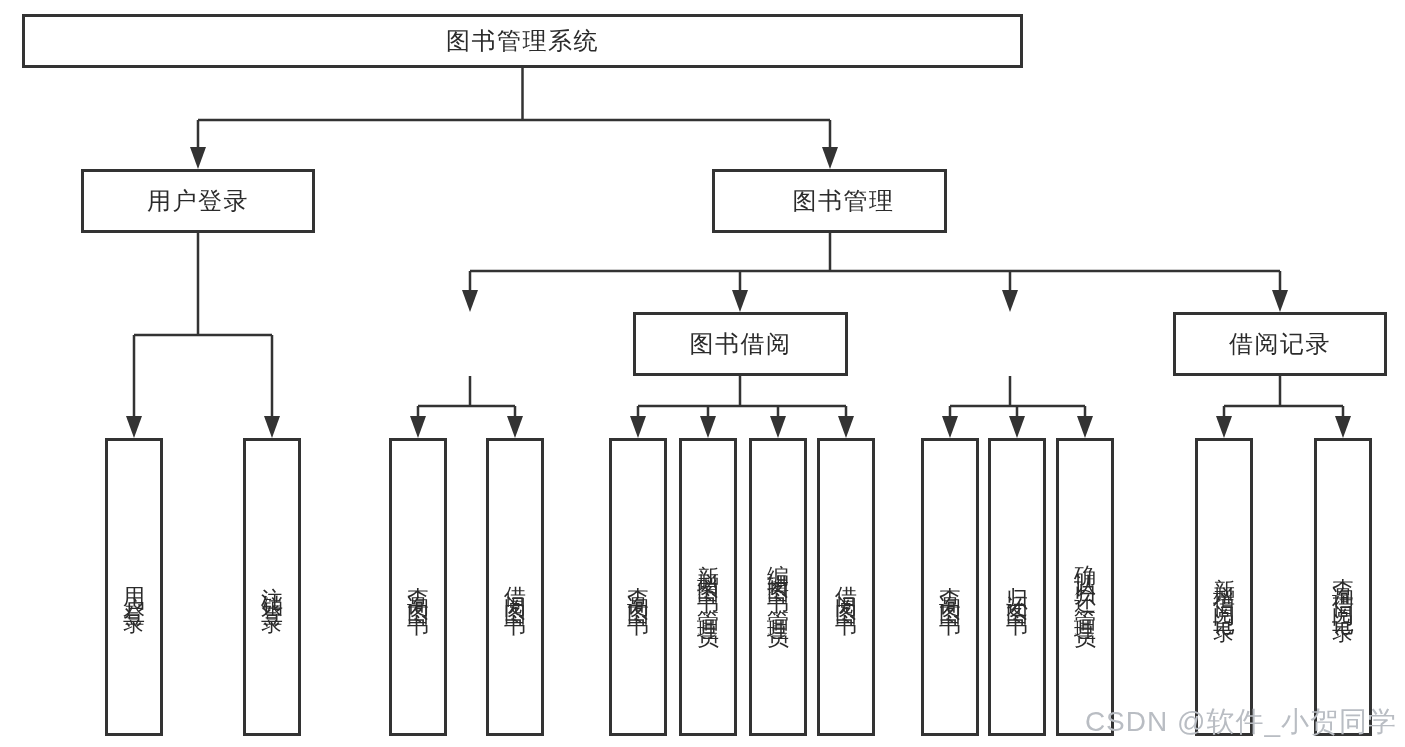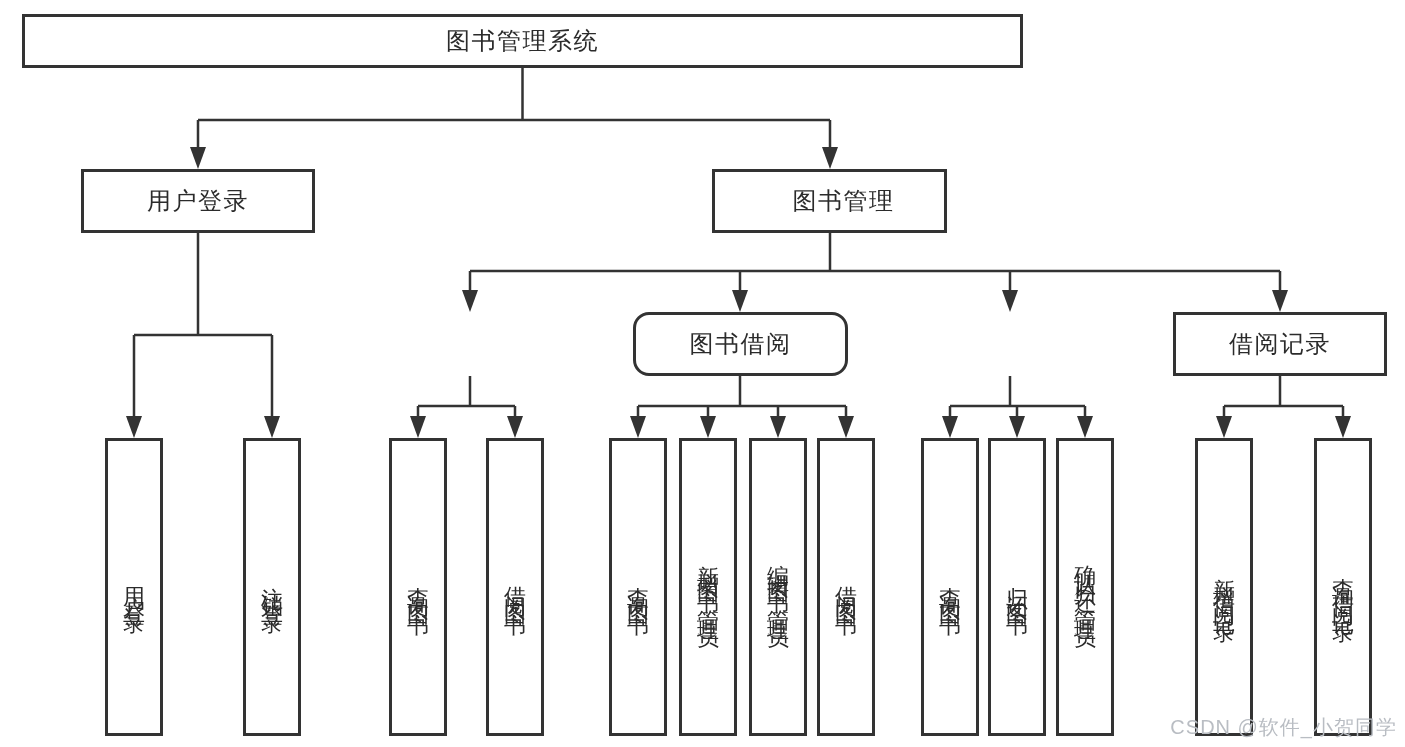--- a/index.html
+++ b/index.html
@@ -37,21 +37,21 @@
   .v-box{
     writing-mode:vertical-rl;
     font-size:22px;
     letter-spacing:9px;
     line-height:1;
   }
   .watermark{
     position:absolute;
     right:8px;
     bottom:6px;
-    font-size:20px;
+    font-size:28px;
     letter-spacing:1px;
     color:var(--watermark);
     z-index:3;
     white-space:nowrap;
   }
   .connector{
     fill:none;
     stroke:var(--line);
     stroke-width:2.5;
   }
@@ -114,21 +114,21 @@
     <span>图书管理系统</span>
   </div>
 
   <div class="box h-box" style="left:81px;top:169px;width:234px;height:64px;">
     <span>用户登录</span>
   </div>
   <div class="box h-box" style="left:712px;top:169px;width:235px;height:64px;padding-left:28px;">
     <span>图书管理</span>
   </div>
 
-  <div class="box h-box" style="left:633px;top:312px;width:215px;height:64px;border-radius:16px;">
+  <div class="box h-box" style="left:633px;top:312px;width:215px;height:64px;">
     <span>图书借阅</span>
   </div>
   <div class="box h-box" style="left:1173px;top:312px;width:214px;height:64px;">
     <span>借阅记录</span>
   </div>
 
   <div class="box v-box" style="left:105px;top:438px;width:58px;height:298px;">
     <span>用户登录</span>
   </div>
   <div class="box v-box" style="left:243px;top:438px;width:58px;height:298px;">

